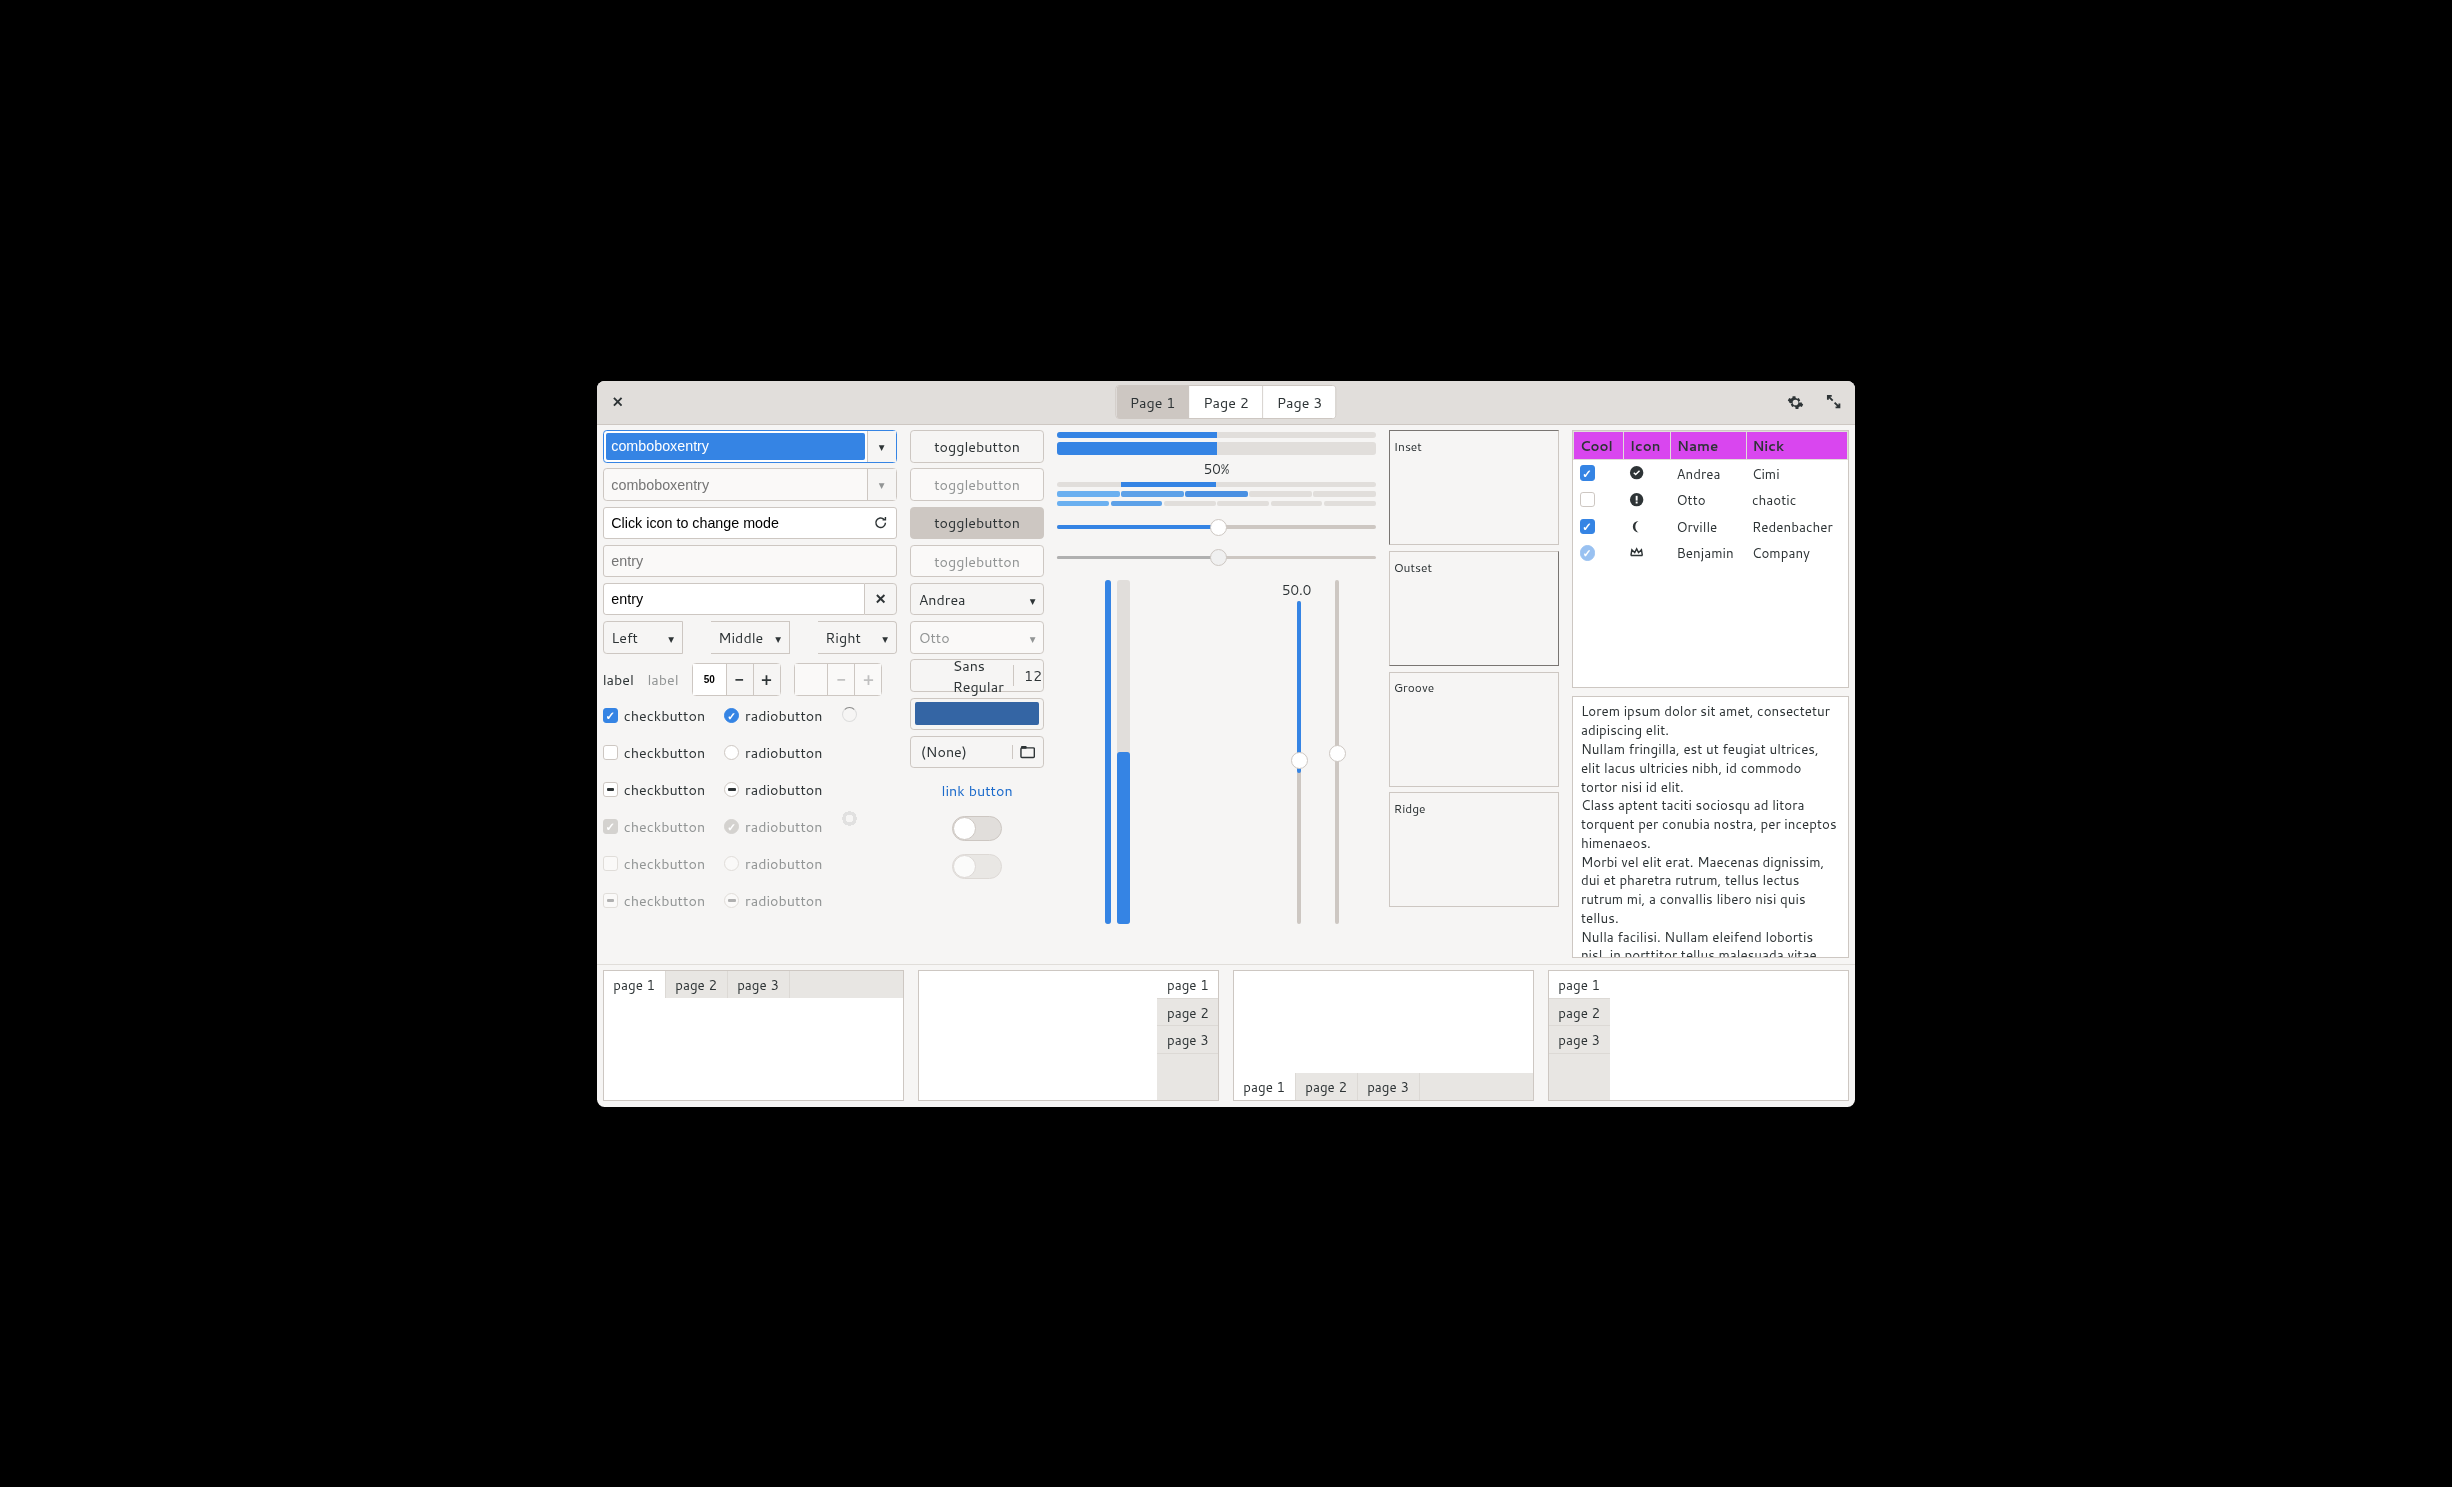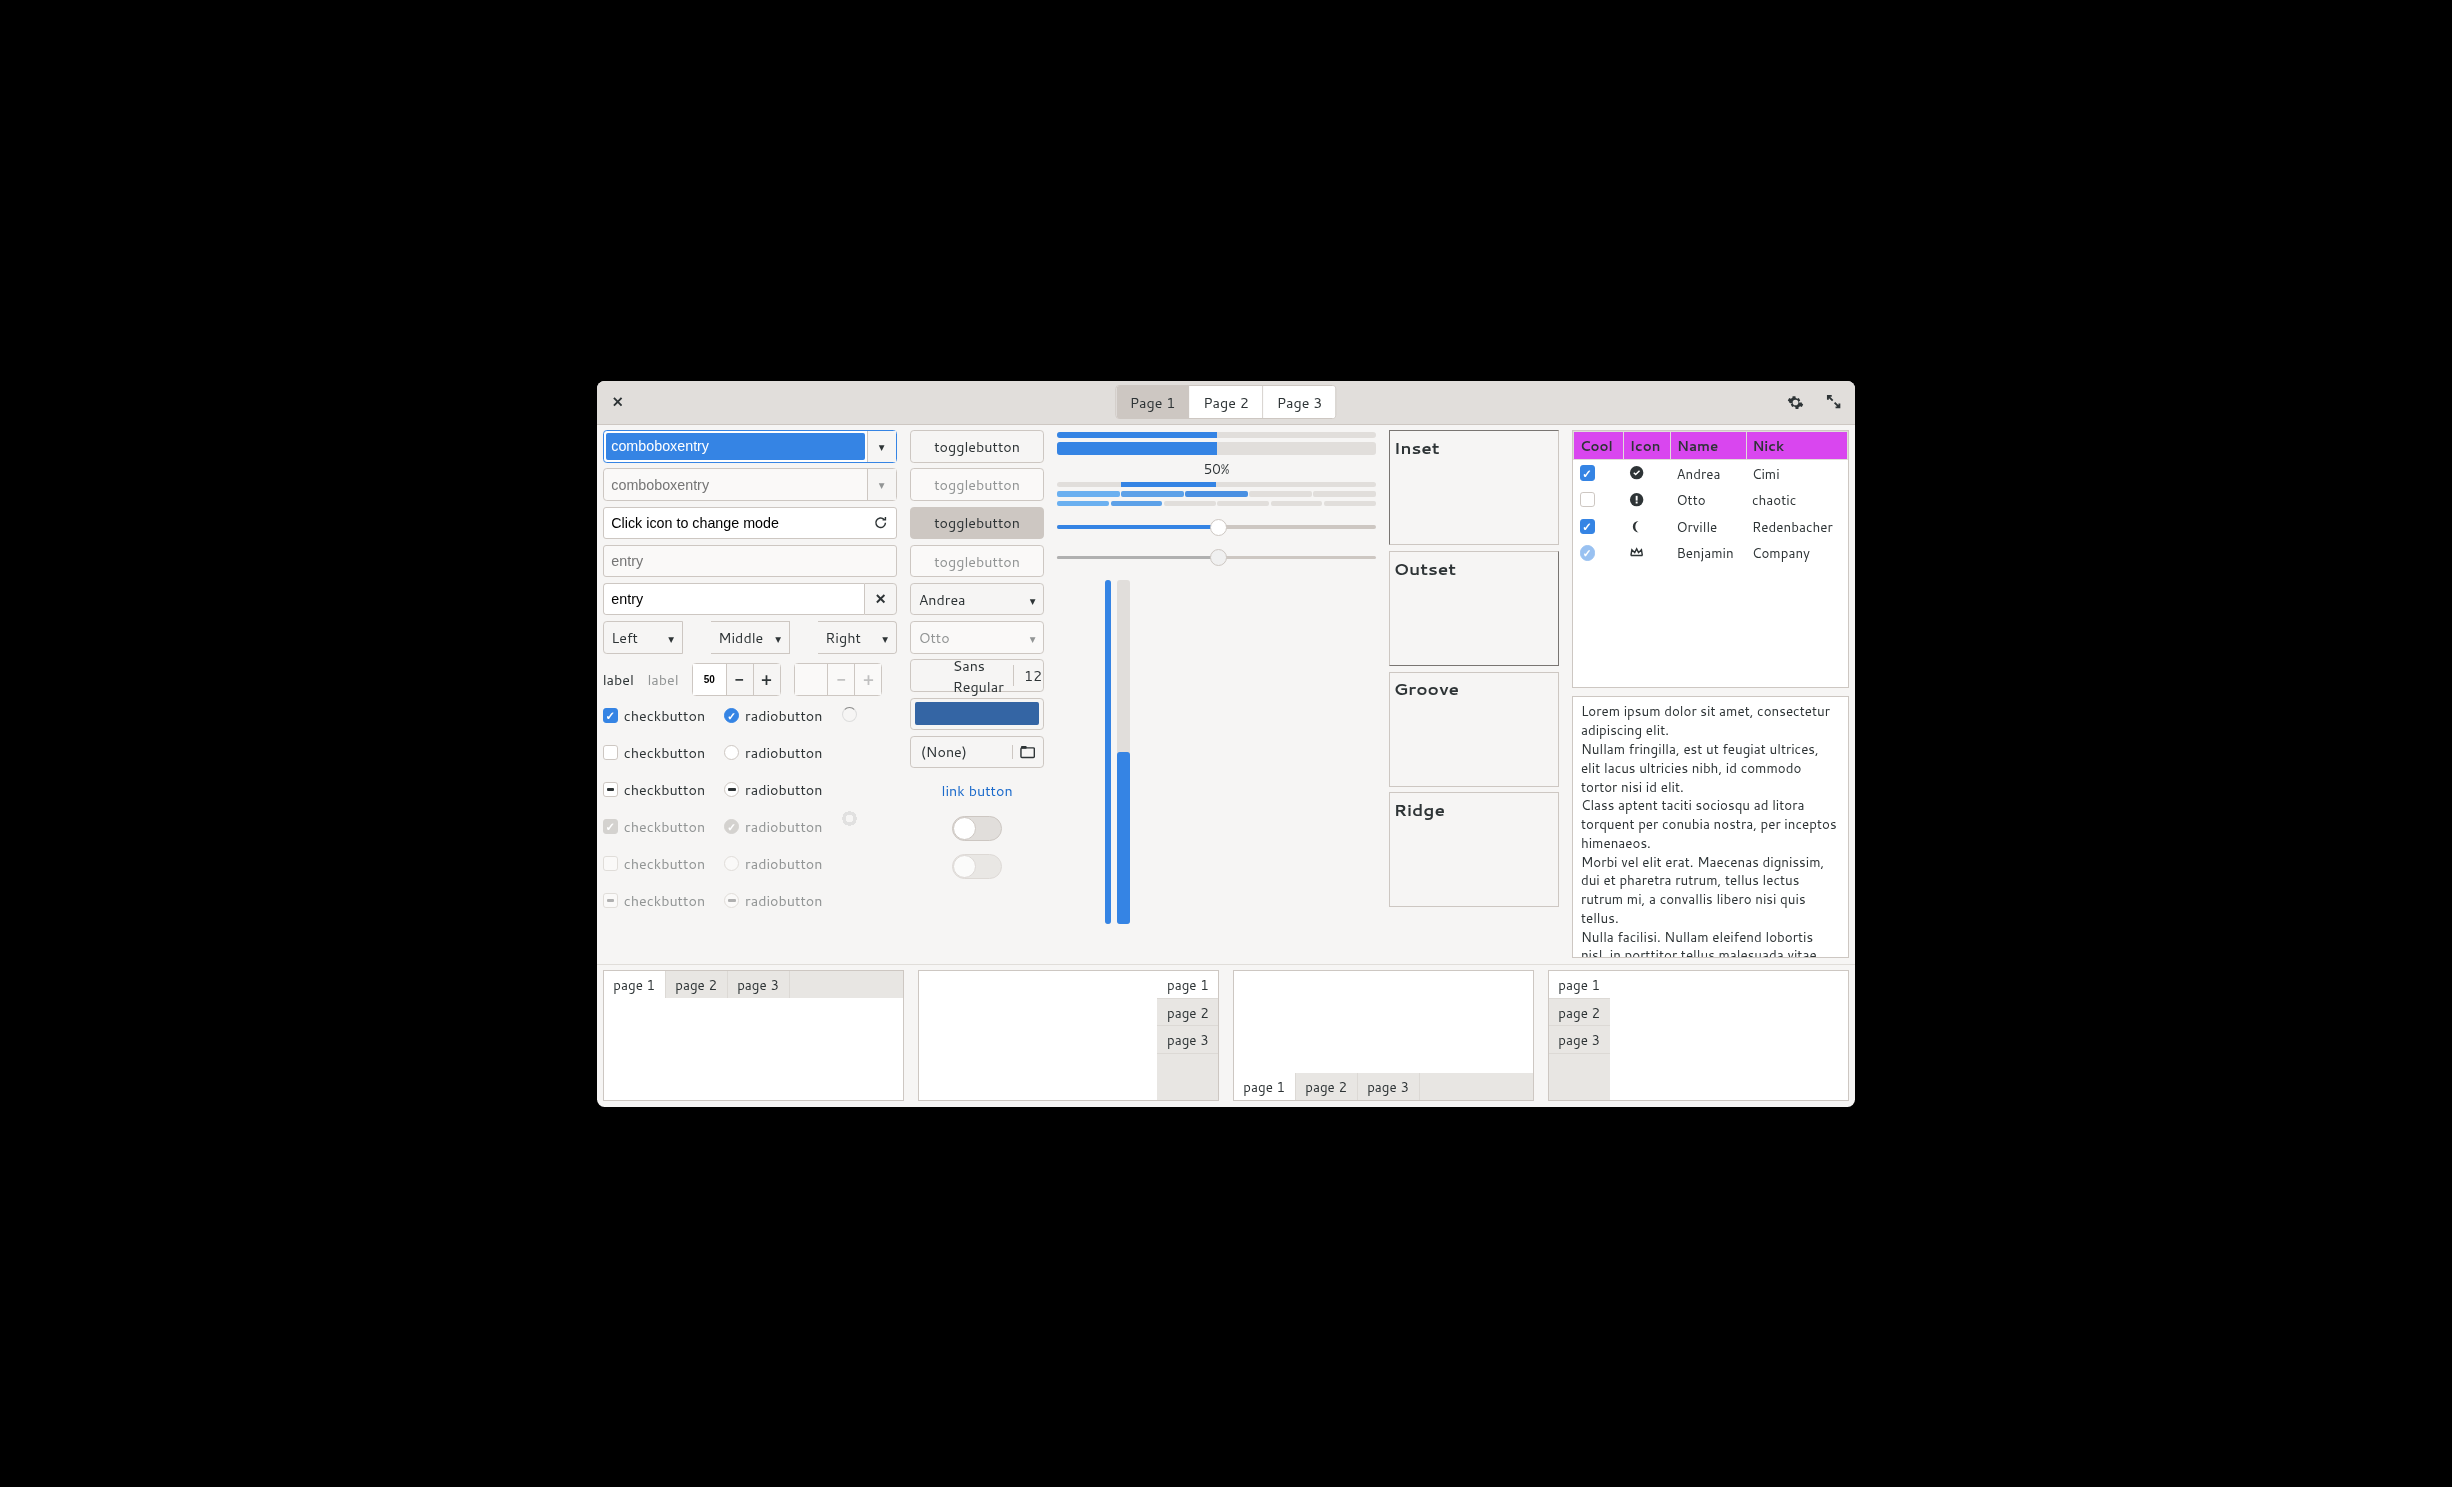--- a/index.html
+++ b/index.html
@@ -108,21 +108,21 @@
 .v-area { display: flex; gap: 19px; margin-top: 7.6px; align-items: flex-start; height: 344px; }
 .vgroup { display: flex; gap: 5.7px; height: 100%; }
 .vscale { width: 19px; position: relative; height: 100%; }
 .vscale .vtrack { position: absolute; left: 7.6px; top: 0; bottom: 0; width: 3.8px; background: #cdc7c2; border-radius: 1.9px; }
 .vscale .vfill { position: absolute; left: 7.6px; bottom: 0; width: 3.8px; background: #3584e4; border-radius: 1.9px; }
 .vscale .vthumb { position: absolute; left: 1px; width: 17px; height: 17px; border-radius: 50%; background: #fff; border: 1px solid #cdc7c2; cursor: pointer; }
 .vlabel { font-size: 13.4px; position: absolute; top: 0; left: -7.6px; }
 .vprog { width: 5.7px; background: #e1dedb; border-radius: 2.9px; position: relative; height: 100%; }
 .vprog .vpf { position: absolute; bottom: 0; left: 0; right: 0; background: #3584e4; border-radius: 2.9px; }
 .frame-box { border: 1px solid #cdc7c2; height: 115px; padding: 3.8px; position: relative; }
-.frame-box .fl { font-weight: bold; font-size: 17px; margin-top: 24px; }
+.frame-box .fl { font-weight: normal; font-size: 12px; margin-top: 24px; }
 .frame-box.inset { border-style: inset; border-width: 1.9px; }
 .frame-box.outset { border-style: outset; border-width: 1.9px; }
 .frame-box.groove { border-style: groove; border-width: 1.9px; }
 .frame-box.ridge { border-style: ridge; border-width: 1.9px; }
 .table-box { border: 1px solid #cdc7c2; background: #fff; }
 .table-box table { width: 100%; border-collapse: collapse; font-size: 13.4px; }
 .table-box th { text-align: left; padding: 3.8px 5.7px; border: 1px solid #e0ddd9; background: #d946ef; font-weight: bold; }
 .table-box td { padding: 3.8px 5.7px; }
 .text-box { border: 1px solid #cdc7c2; background: #fff; padding: 5.7px 7.6px; font-size: 13.4px; line-height: 1.4; overflow: hidden; flex: 1; }
 .bottom-row { display: flex; gap: 13.4px; padding: 5.7px; border-top:1px solid #e0ddd9; height: 143px; }
@@ -377,20 +377,32 @@
         <div class="v-area">
           <div class="vgroup" style="margin-left:48px">
             <div class="vprog">
                 <div class="vpf" style="height:100%"></div>
               </div>
             <div class="vprog" style="width:13.4px">
                 <div class="vpf" style="height:50%"></div>
               </div>
           </div>
           <div style="flex:1"></div>
+          <div style="position:relative;height:100%;display:flex;gap:19px">
+            <div class="vscale">
+              <span class="vlabel">50.0</span>
+              <div class="vtrack" style="top:21px"></div>
+              <div class="vfill" style="top:21px;height:50%"></div>
+              <div class="vthumb" style="top:50%"></div>
+            </div>
+            <div class="vscale" style="margin-right:29px">
+              <div class="vtrack"></div>
+              <div class="vthumb" style="top:48%"></div>
+            </div>
+          </div>
         </div>
       </div>
 
       <div class="col col4">
         <div class="frame-box inset"><span class="fl">Inset</span></div>
         <div class="frame-box outset"><span class="fl">Outset</span></div>
         <div class="frame-box groove"><span class="fl">Groove</span></div>
         <div class="frame-box ridge"><span class="fl">Ridge</span></div>
       </div>
 

